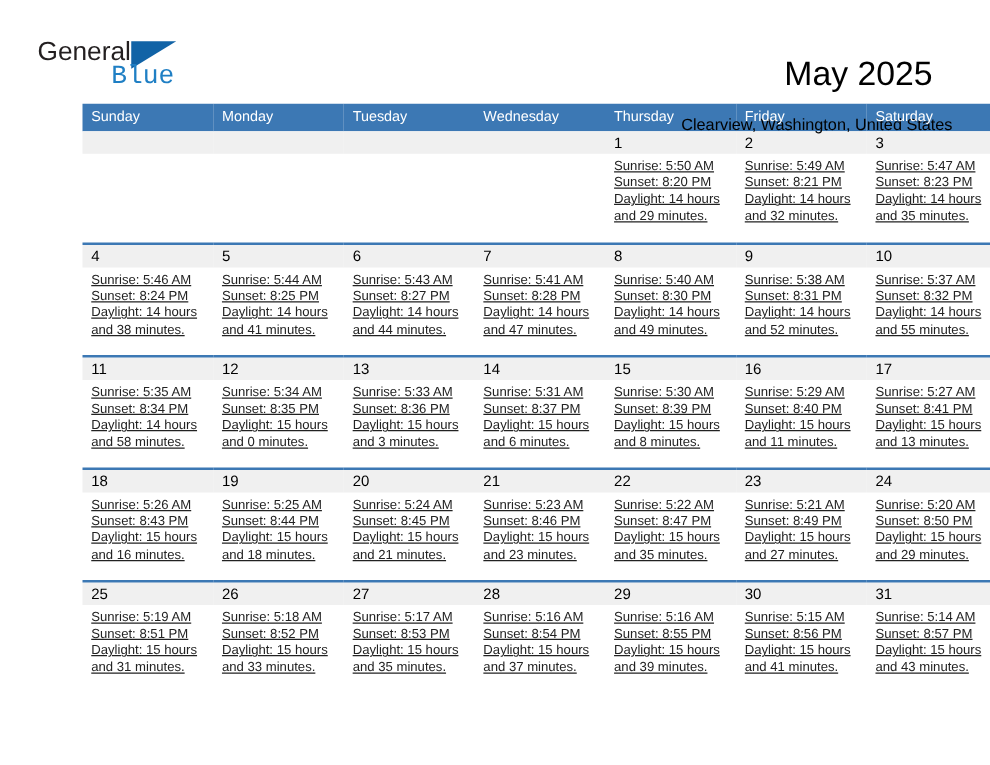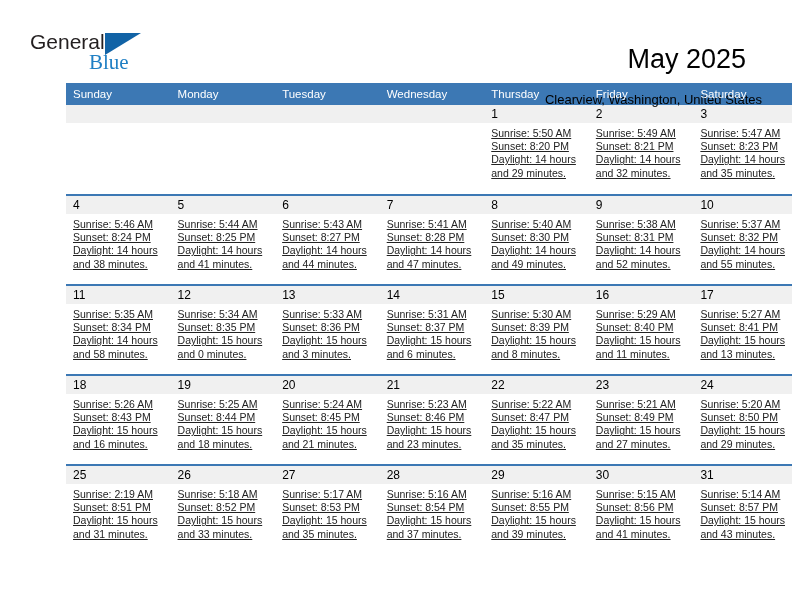--- a/index.html
+++ b/index.html
@@ -45,21 +45,21 @@
     letter-spacing: 0px;
     color: #231f20;
     font-family: "Liberation Sans", sans-serif;
   }
   .logo-blue {
     position: absolute;
     left: 59px;
     top: 22px;
     font-size: 21px;
     color: #1f7fc4;
-    font-family: Liberation Serif, serif;
+    font-family: Liberation Mono, monospace;
   }
   .logo-triangle {
     position: absolute;
     left: 75px;
     top: 5px;
     width: 0;
     height: 0;
     border-left: 36px solid #1163a6;
     border-bottom: 22px solid transparent;
   }
@@ -403,21 +403,21 @@
               <div>Sunset: 8:50 PM</div>
               <div>Daylight: 15 hours</div>
               <div>and 29 minutes.</div>
             </div>
           </td>
         </tr>
         <tr class="week-row">
           <td>
             <div class="daynum">25</div>
             <div class="cell-body">
-              <div>Sunrise: 2:19 AM</div>
+              <div>Sunrise: 5:19 AM</div>
               <div>Sunset: 8:51 PM</div>
               <div>Daylight: 15 hours</div>
               <div>and 31 minutes.</div>
             </div>
           </td>
           <td>
             <div class="daynum">26</div>
             <div class="cell-body">
               <div>Sunrise: 5:18 AM</div>
               <div>Sunset: 8:52 PM</div>

